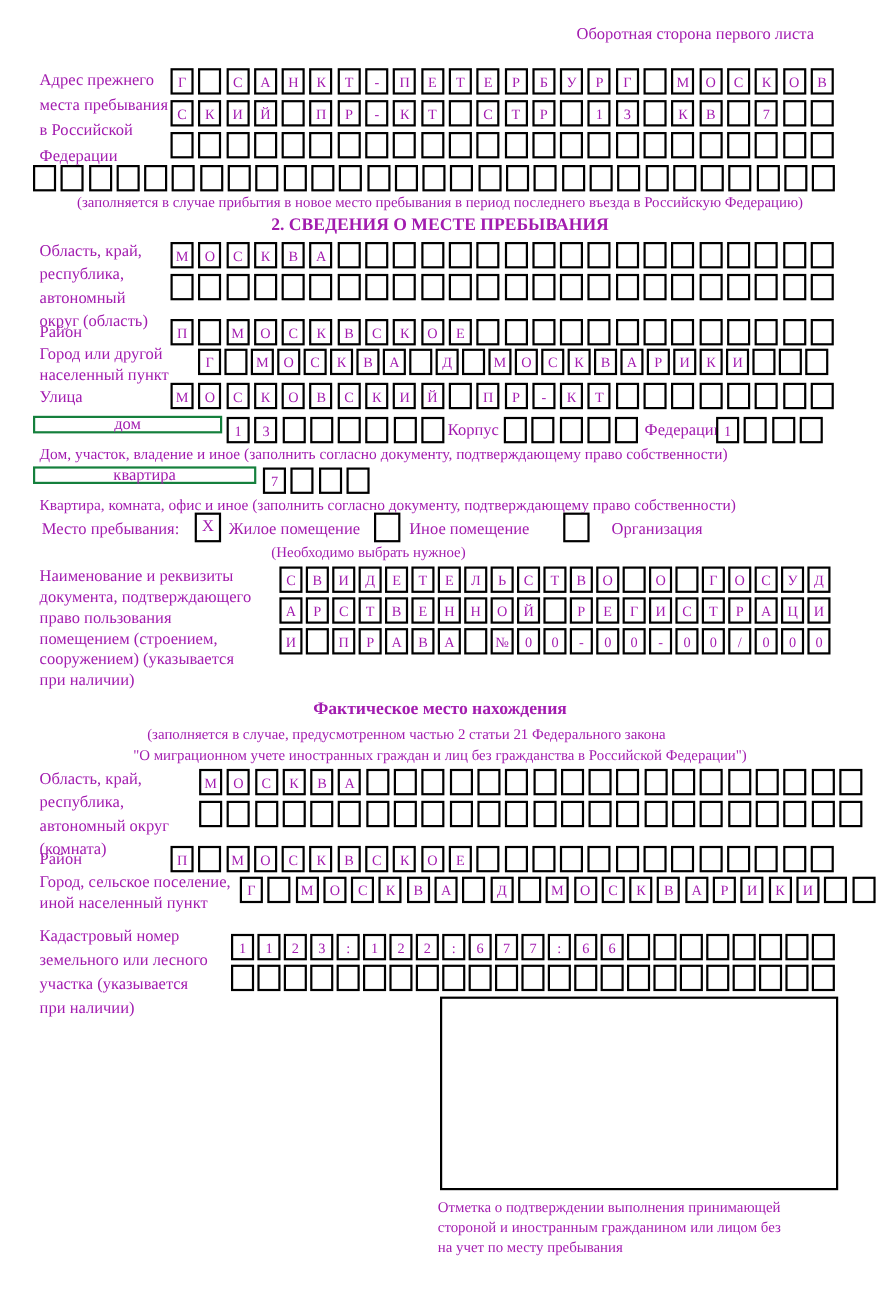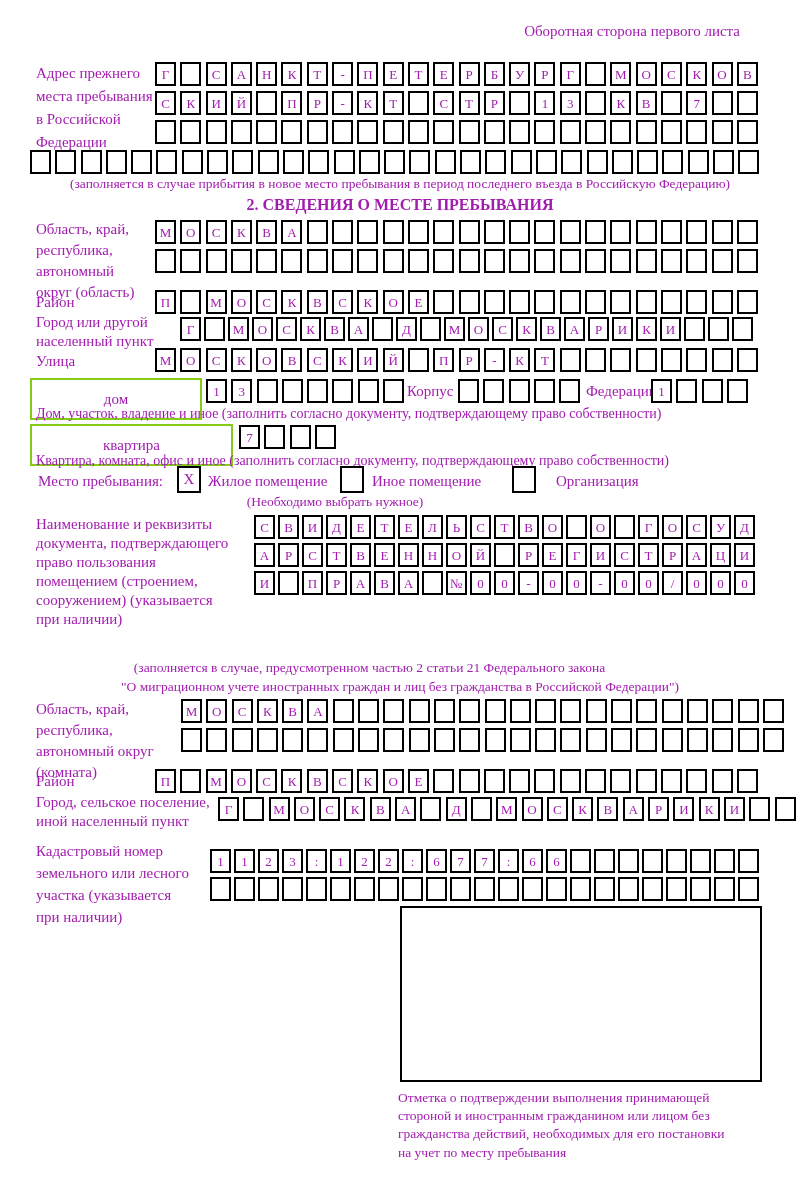--- a/index.html
+++ b/index.html
@@ -16,21 +16,21 @@
     font-size:13px;line-height:1;background:#fff;
   }
   .label{font-size:15px;line-height:23px;white-space:nowrap;}
   .lh21{line-height:21px;}
   .lh19{line-height:19px;}
   .lh22{line-height:22px;}
   .caption{font-size:13.5px;text-align:center;white-space:nowrap;}
   .caption-left{font-size:14px;white-space:nowrap;}
   .hdr{font-weight:bold;font-size:16px;text-align:center;white-space:nowrap;}
   .widebox{
-    border:2px solid #84cc16;box-sizing:border-box;height:42px;background:#fff;
+    border:2px solid #15803d;box-sizing:border-box;height:16px;background:#fff;
     display:flex;align-items:center;justify-content:center;font-size:15px;text-align:center;
   }
   .checkbox{
     position:absolute;width:24px;height:27px;border:2px solid #000;box-sizing:border-box;
     display:flex;align-items:center;justify-content:center;font-size:15px;background:#fff;
   }
   .stamp{border:2px solid #000;box-sizing:border-box;background:#fff;}
   .cap-multi{font-size:13.5px;line-height:18.2px;}
 </style>
 </head>
@@ -424,20 +424,21 @@
       <span class="cell">0</span>
       <span class="cell">-</span>
       <span class="cell">0</span>
       <span class="cell">0</span>
       <span class="cell">/</span>
       <span class="cell">0</span>
       <span class="cell">0</span>
       <span class="cell">0</span>
     </div>
 
+  <div class="abs hdr" style="left:0;top:636px;width:800px;">Фактическое место нахождения</div>
   <div class="abs caption" style="left:0;top:660px;width:739px;">(заполняется в случае, предусмотренном частью 2 статьи 21 Федерального закона</div>
   <div class="abs caption" style="left:0;top:679px;width:800px;">"О миграционном учете иностранных граждан и лиц без гражданства в Российской Федерации")</div>
 
   <div class="abs lh21" style="left:36px;top:699px;font-size:15px;">
     <div>Область, край,</div>
     <div>республика,</div>
     <div>автономный округ</div>
     <div>(комната)</div>
   </div>
   <div class="abs cells" style="left:181px;top:699px;">
@@ -605,17 +606,16 @@
       <span class="cell"></span>
       <span class="cell"></span>
       <span class="cell"></span>
       <span class="cell"></span>
     </div>
 
   <div class="abs stamp" style="left:400px;top:906px;width:362px;height:176px;"></div>
   <div class="abs cap-multi" style="left:398px;top:1089px;width:368px;">
     <div>Отметка о подтверждении выполнения принимающей</div>
     <div>стороной и иностранным гражданином или лицом без</div>
-    <div>гражданства действий, необходимых для его постановки</div>
     <div>на учет по месту пребывания</div>
   </div>
 
 </div>
 
 </body></html>

